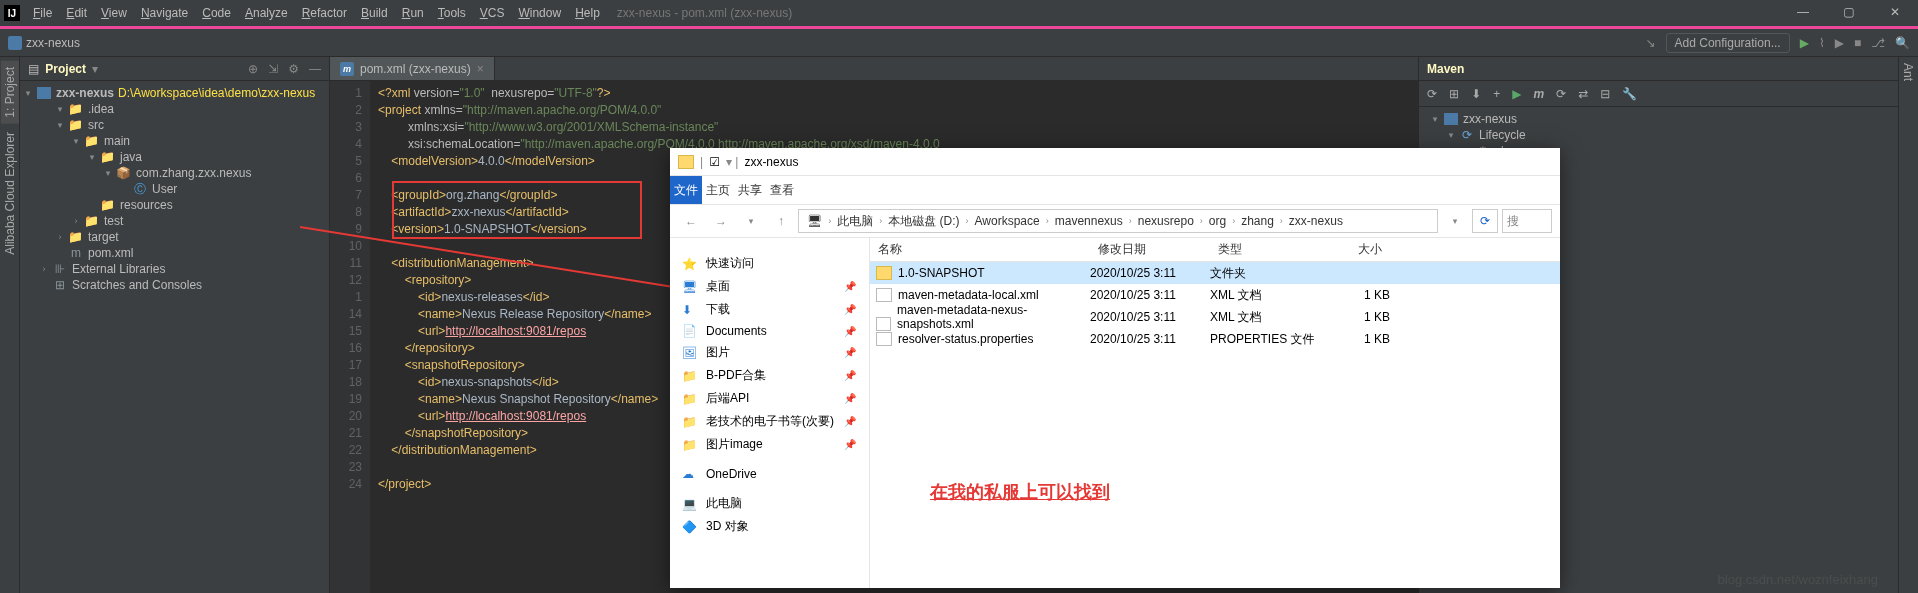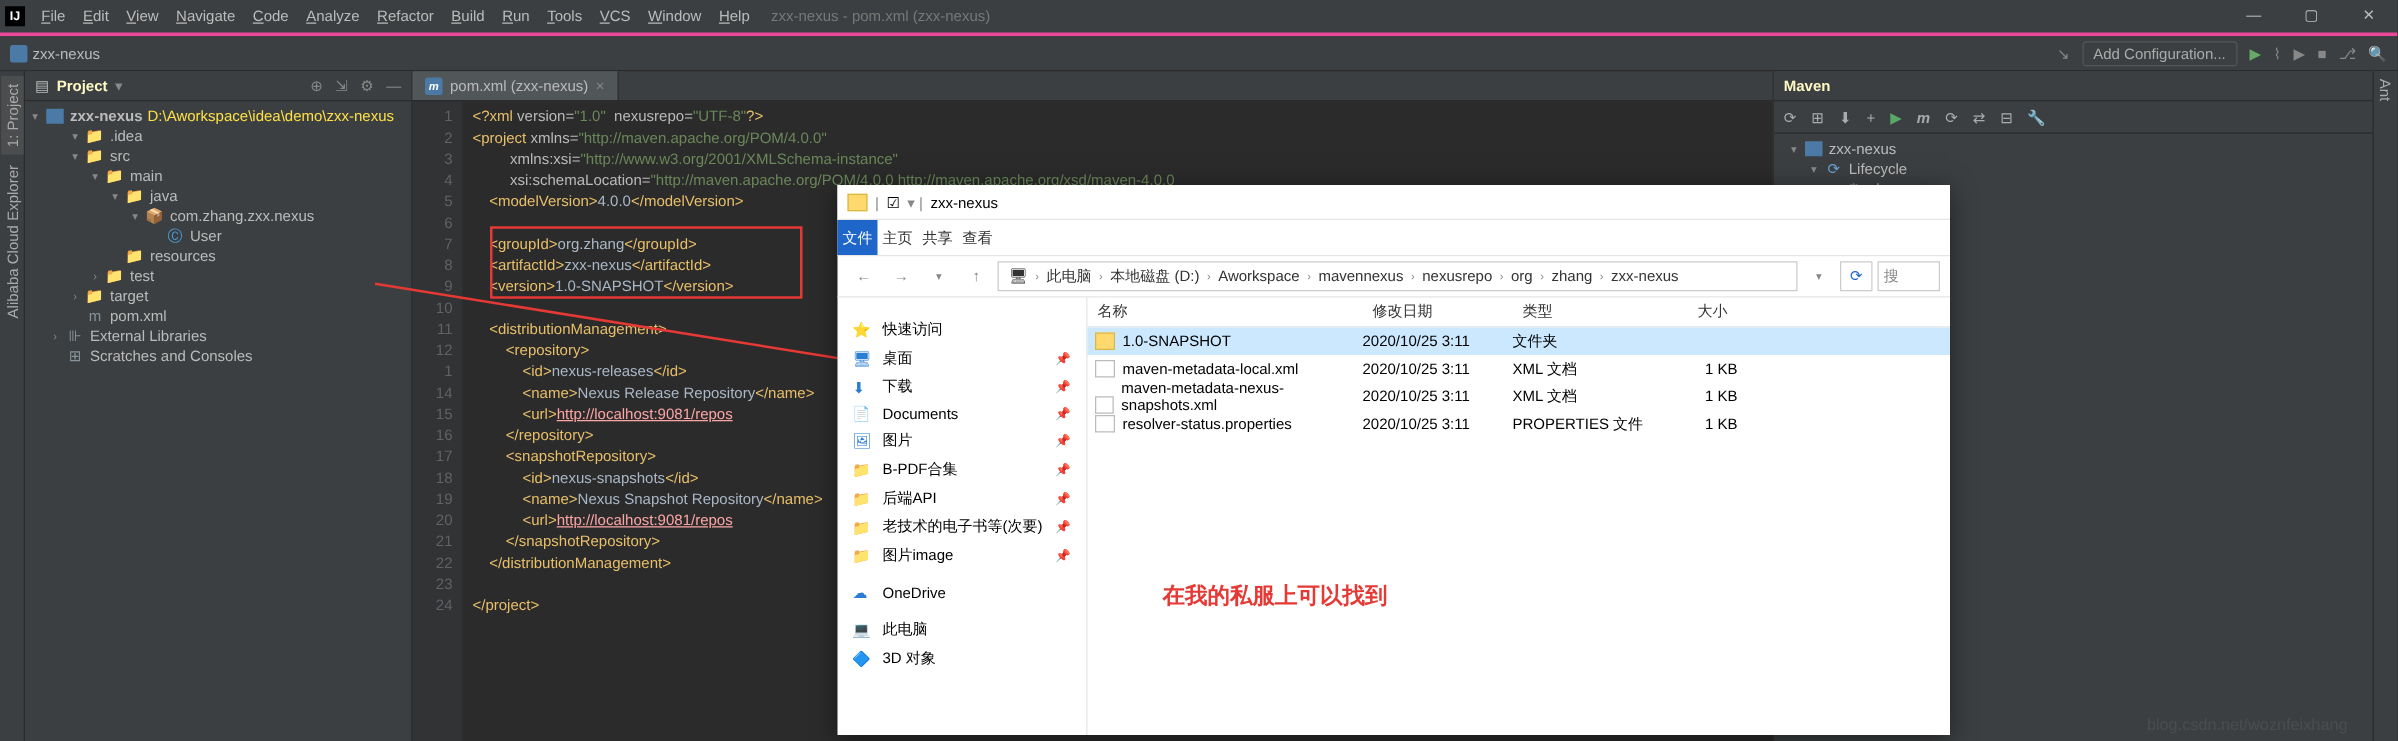--- a/index.html
+++ b/index.html
@@ -503,14 +503,14 @@
             </div>
             <div class="col c-date">2020/10/25 3:11</div>
             <div class="col c-type">PROPERTIES 文件</div>
             <div class="col c-size">1 KB</div>
           </div>
         </div>
     </div>
   </div>
 </div>
 
-<div class="redtxt" style="left:930px;top:464px;">在我的私服上可以找到</div>
+<div class="redtxt" style="left:930px;top:480px;text-decoration:underline;">在我的私服上可以找到</div>
 <div class="watermark">blog.csdn.net/woznfeixhang</div>
 
 </body></html>

